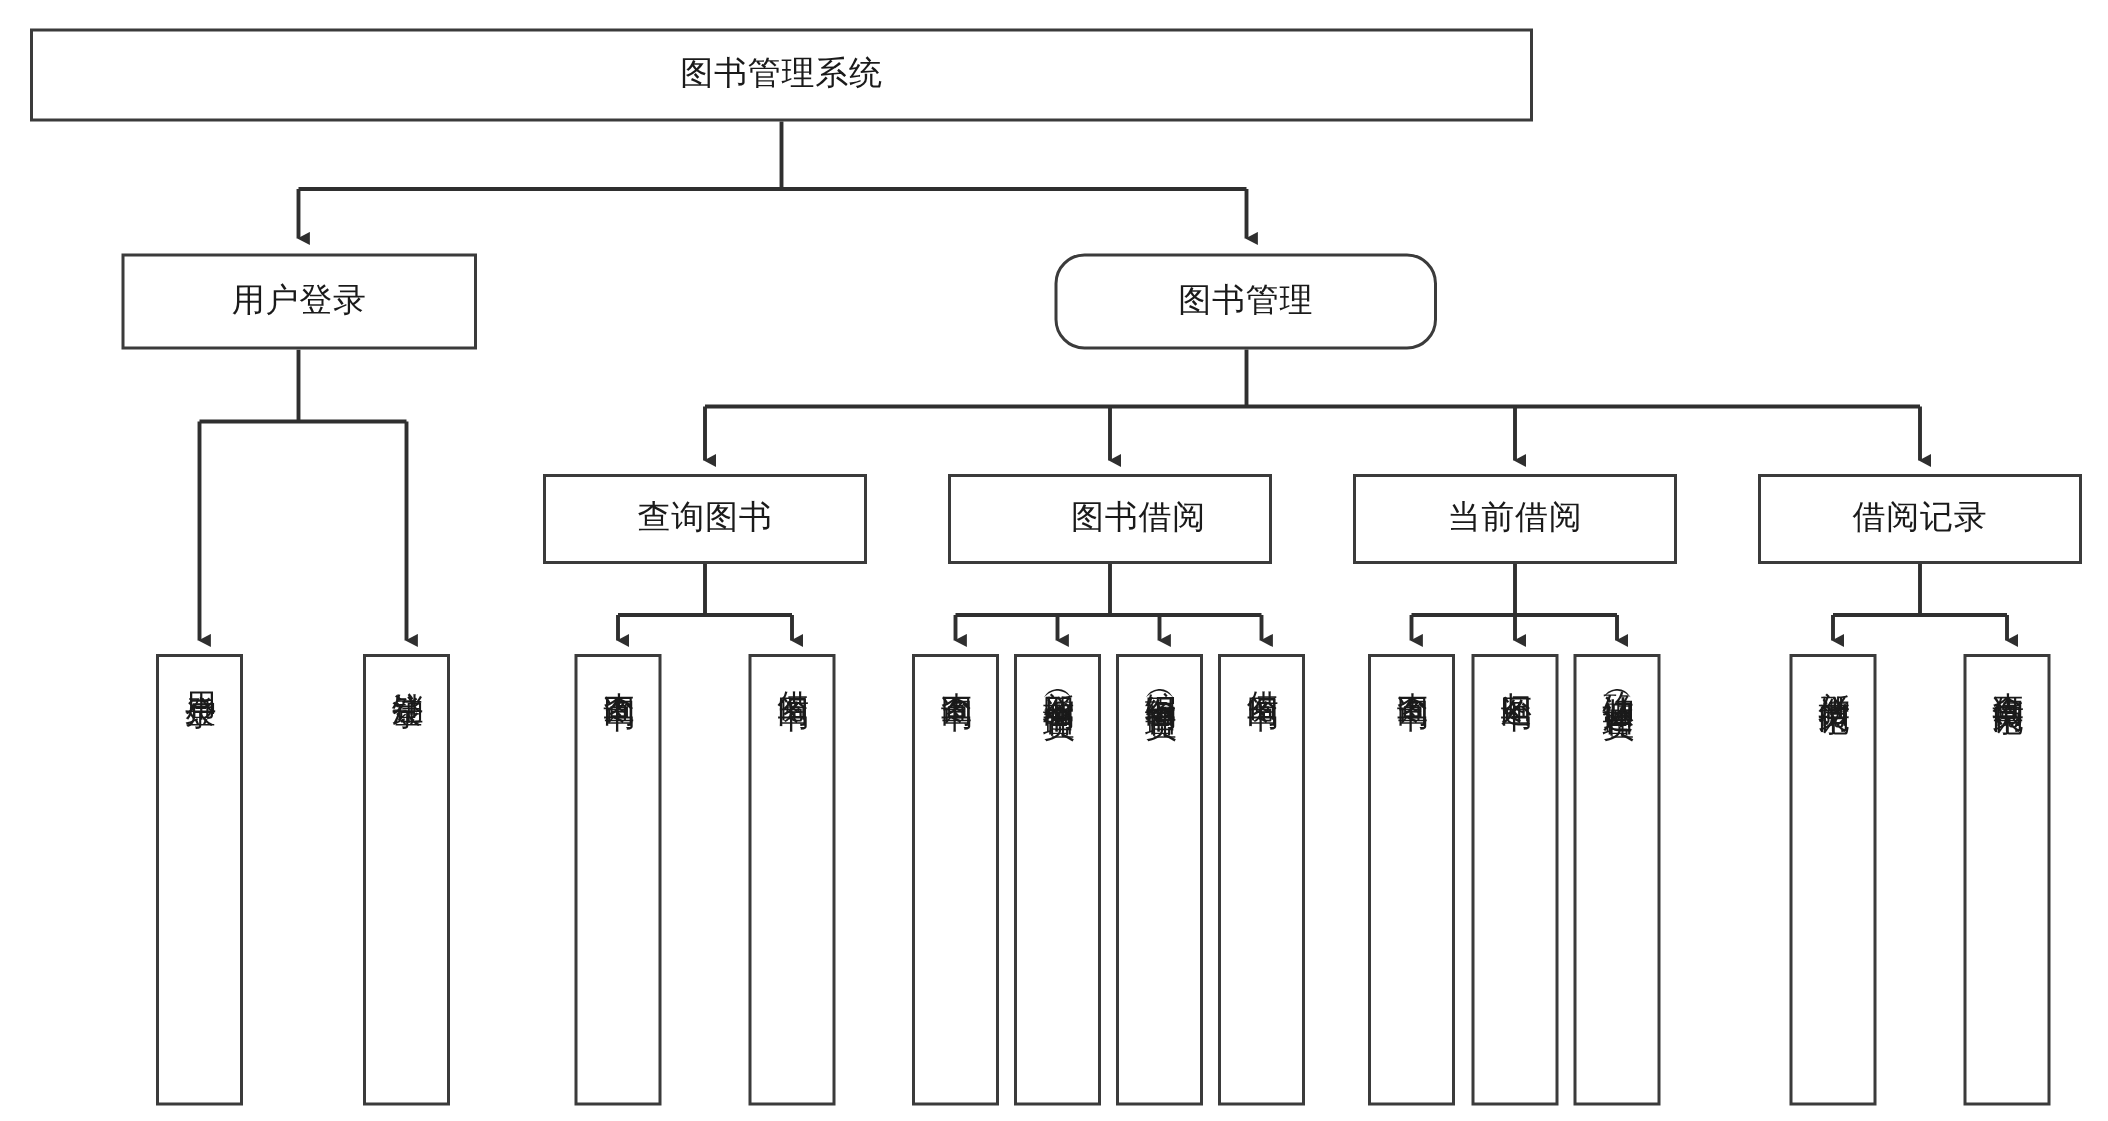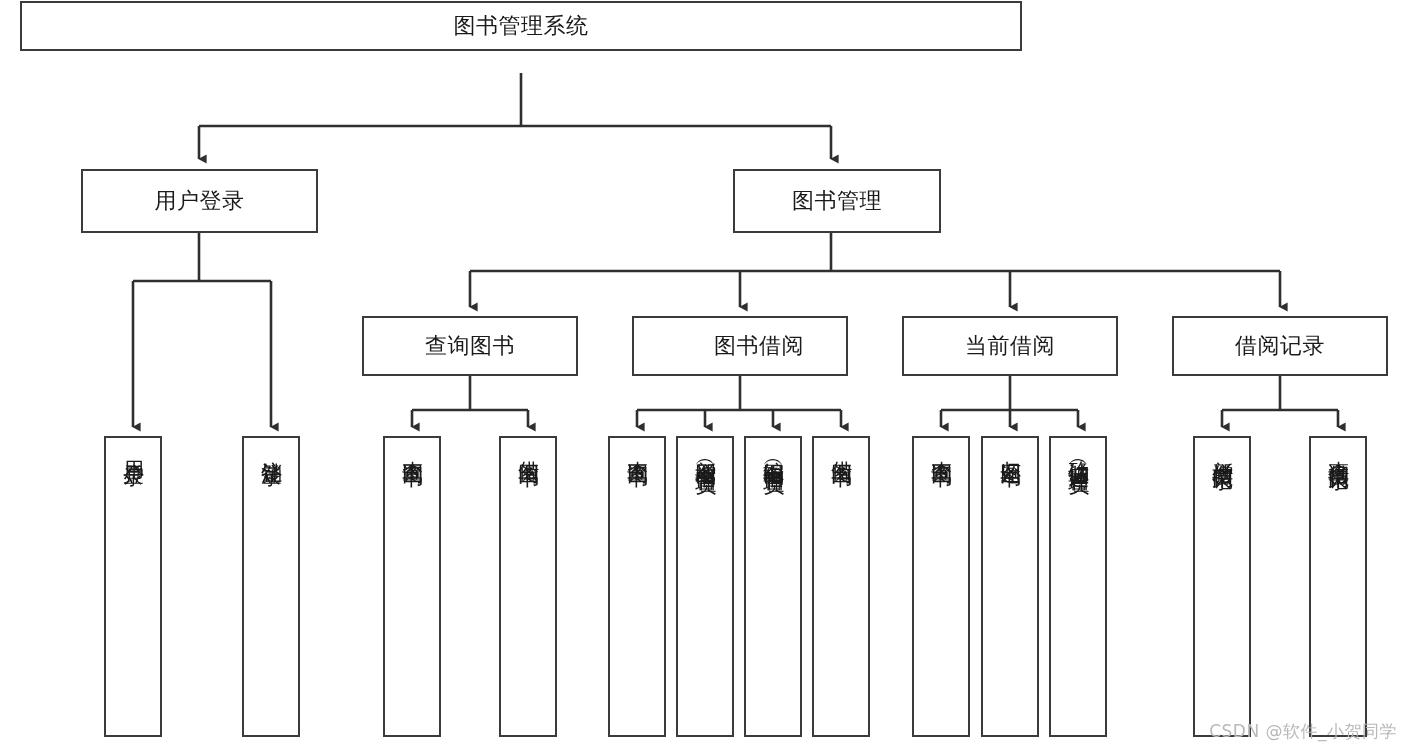--- a/index.html
+++ b/index.html
@@ -114,28 +114,28 @@
       <path d="M1010,410 L1010,427" marker-end="url(#ah)"></path>
       <path d="M1078,410 L1078,427" marker-end="url(#ah)"></path>
 
       <path d="M1280,376 L1280,410"></path>
       <path d="M1222,410 L1338,410"></path>
       <path d="M1222,410 L1222,427" marker-end="url(#ah)"></path>
       <path d="M1338,410 L1338,427" marker-end="url(#ah)"></path>
     </g>
   </svg>
 
-  <div class="node horiz" style="left:20px; top:1px; width:1002px; height:50px;">
+  <div class="node horiz" style="left:20px; top:19px; width:1002px; height:62px;">
     <span>图书管理系统</span>
   </div>
 
   <div class="node horiz" style="left:81px; top:169px; width:237px; height:64px;">
     <span>用户登录</span>
   </div>
-  <div class="node horiz" style="left:733px; top:169px; width:208px; height:64px;">
+  <div class="node horiz" style="left:703px; top:169px; width:255px; height:64px;border-radius:20px;">
     <span>图书管理</span>
   </div>
 
   <div class="node horiz" style="left:362px; top:316px; width:216px; height:60px;">
     <span>查询图书</span>
   </div>
   <div class="node horiz" style="left:632px; top:316px; width:216px; height:60px;padding-left:38px;">
     <span>图书借阅</span>
   </div>
   <div class="node horiz" style="left:1172px; top:316px; width:216px; height:60px;">
@@ -182,15 +182,14 @@
     <span class="vtext">确认归还（管理员）</span>
   </div>
 
   <div class="node vert" style="left:1193px; top:436px; width:58px; height:301px;">
     <span class="vtext">新增借阅记录</span>
   </div>
   <div class="node vert" style="left:1309px; top:436px; width:58px; height:301px;">
     <span class="vtext">查询借阅记录</span>
   </div>
 
-  <div class="watermark">CSDN @软件_小贺同学</div>
 
 </div>
 
 </body></html>

